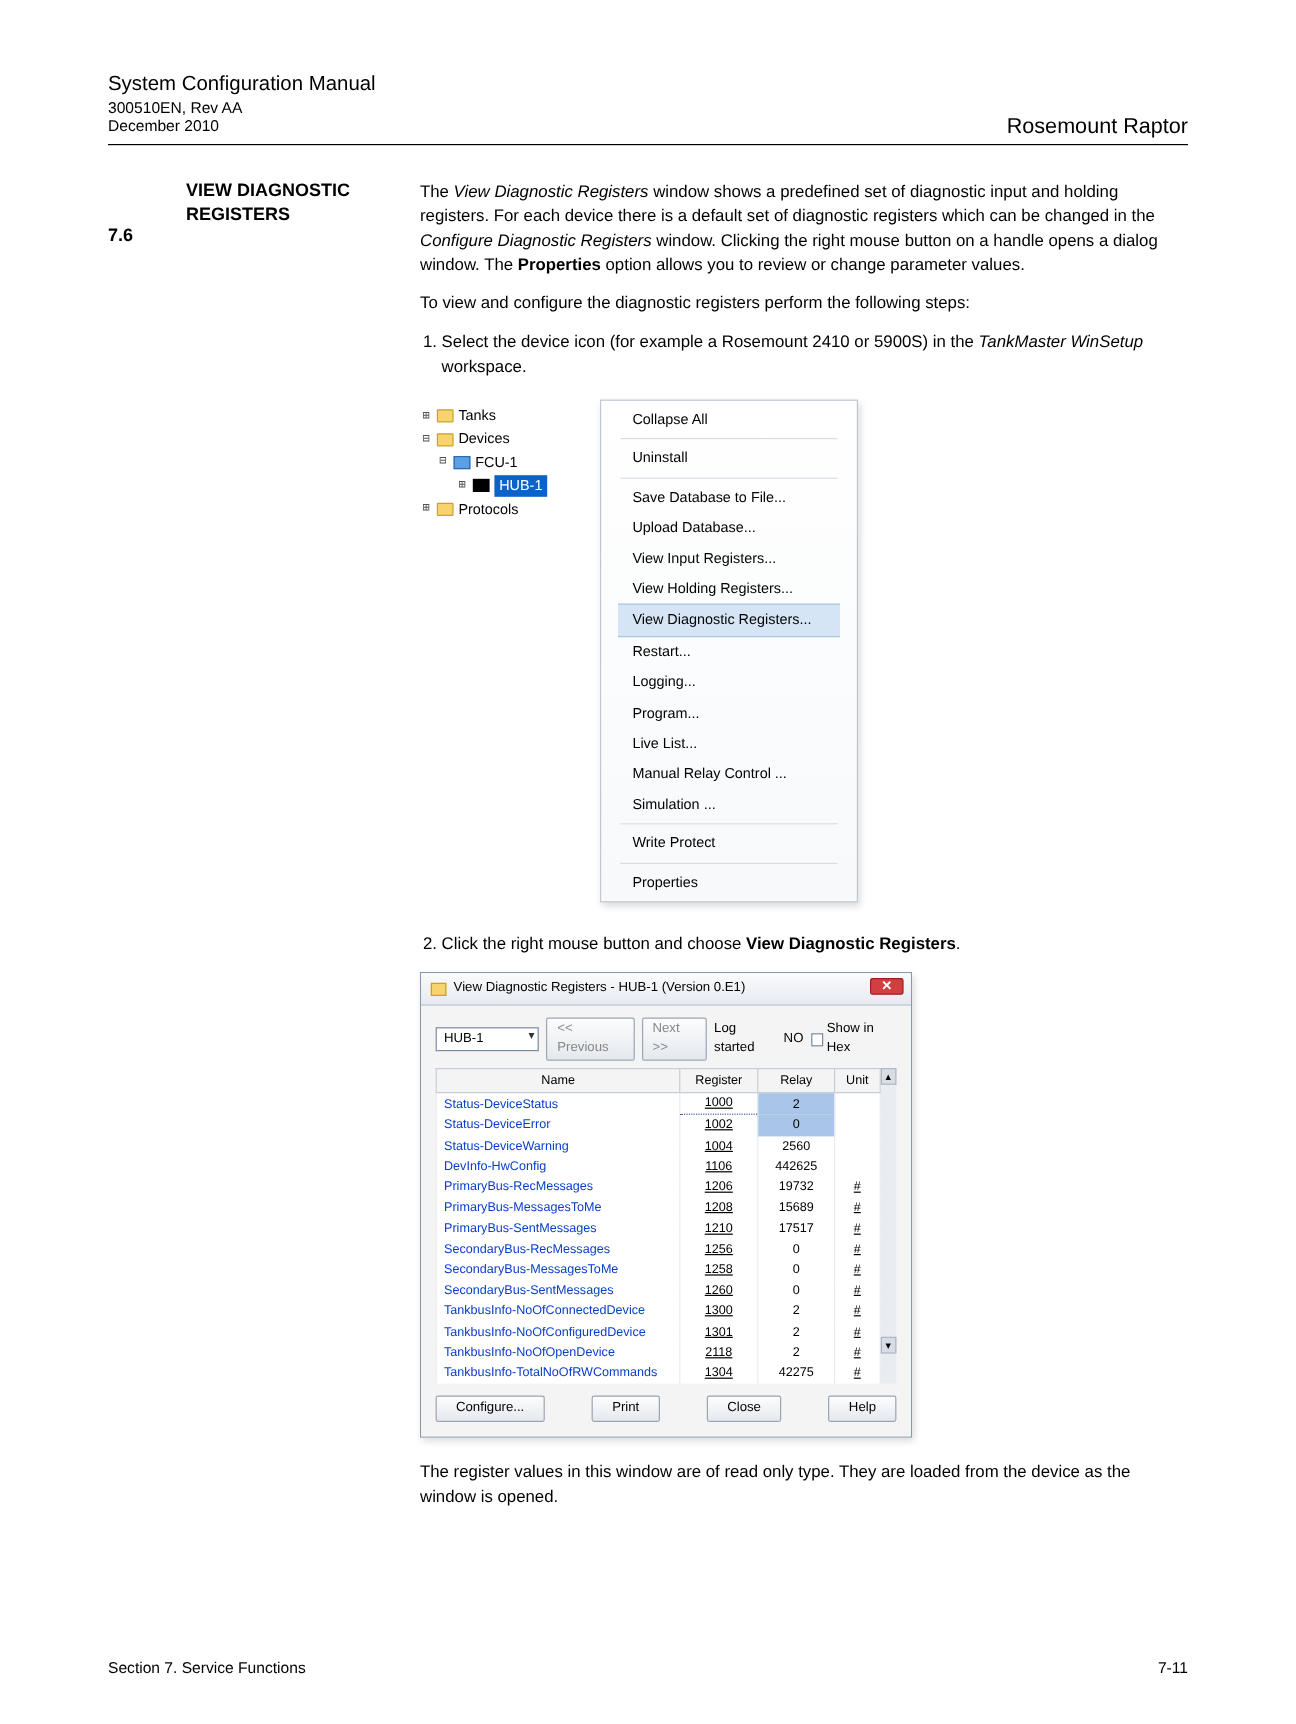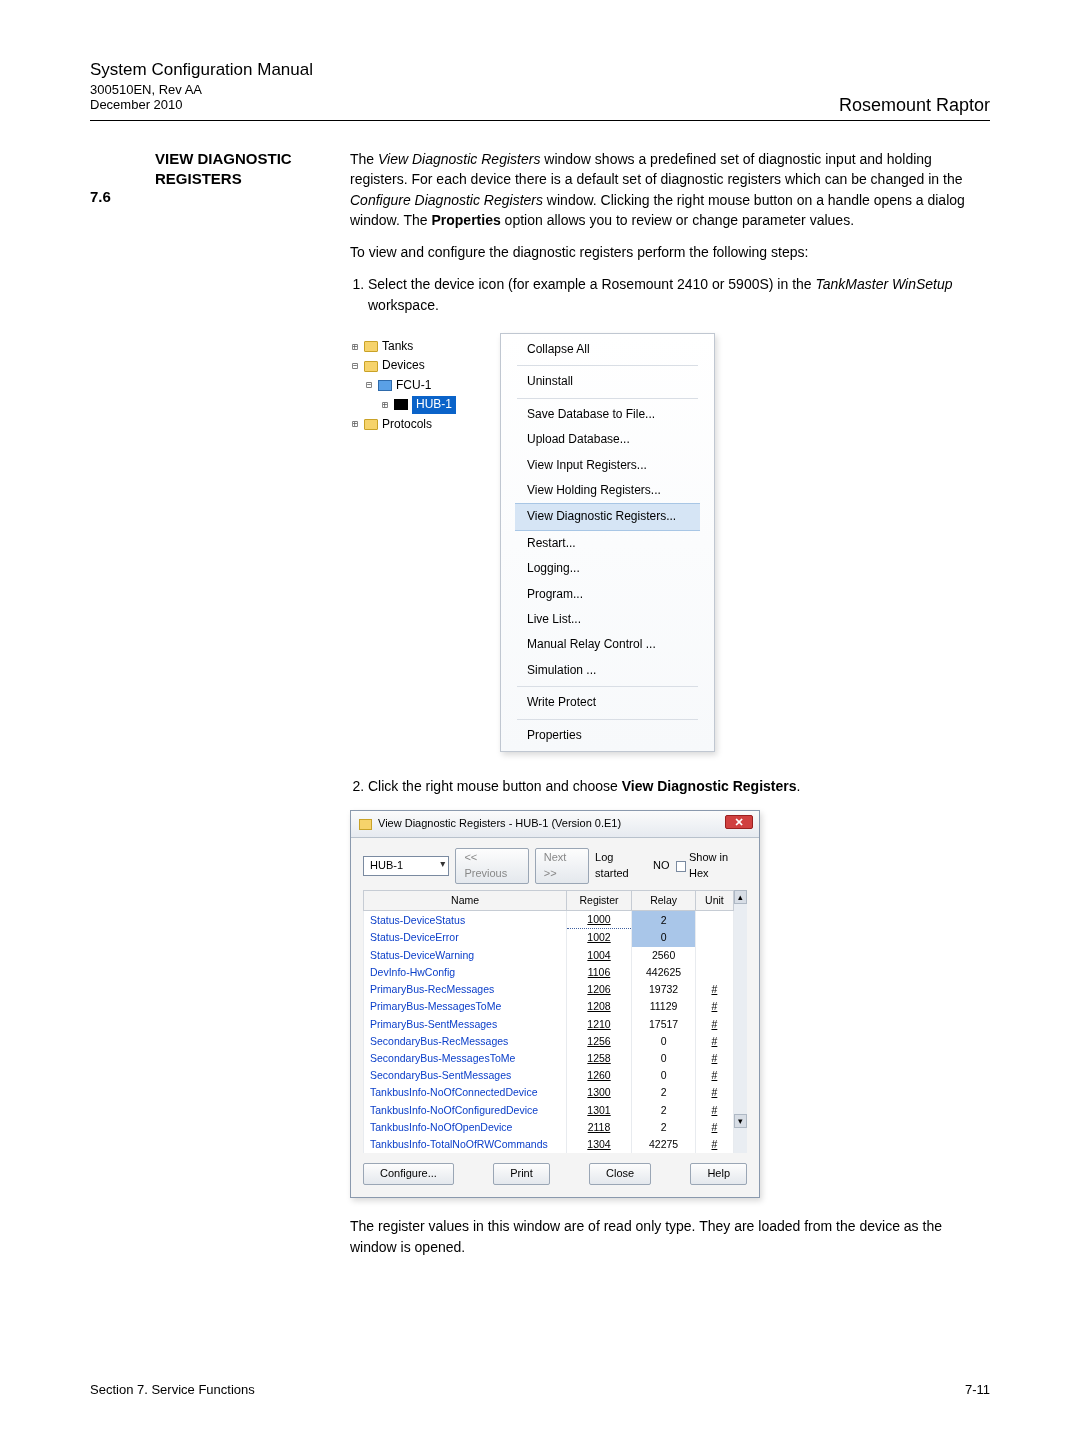--- a/index.html
+++ b/index.html
@@ -410,21 +410,21 @@
                   </tr>
                   <tr>
                     <td>PrimaryBus-RecMessages</td>
                     <td class="c reg1">1206</td>
                     <td class="v">19732</td>
                     <td class="c">#</td>
                   </tr>
                   <tr>
                     <td>PrimaryBus-MessagesToMe</td>
                     <td class="c reg1">1208</td>
-                    <td class="v">11129</td>
+                    <td class="v">15689</td>
                     <td class="c">#</td>
                   </tr>
                   <tr>
                     <td>PrimaryBus-SentMessages</td>
                     <td class="c reg1">1210</td>
                     <td class="v">17517</td>
                     <td class="c">#</td>
                   </tr>
                   <tr>
                     <td>SecondaryBus-RecMessages</td>

